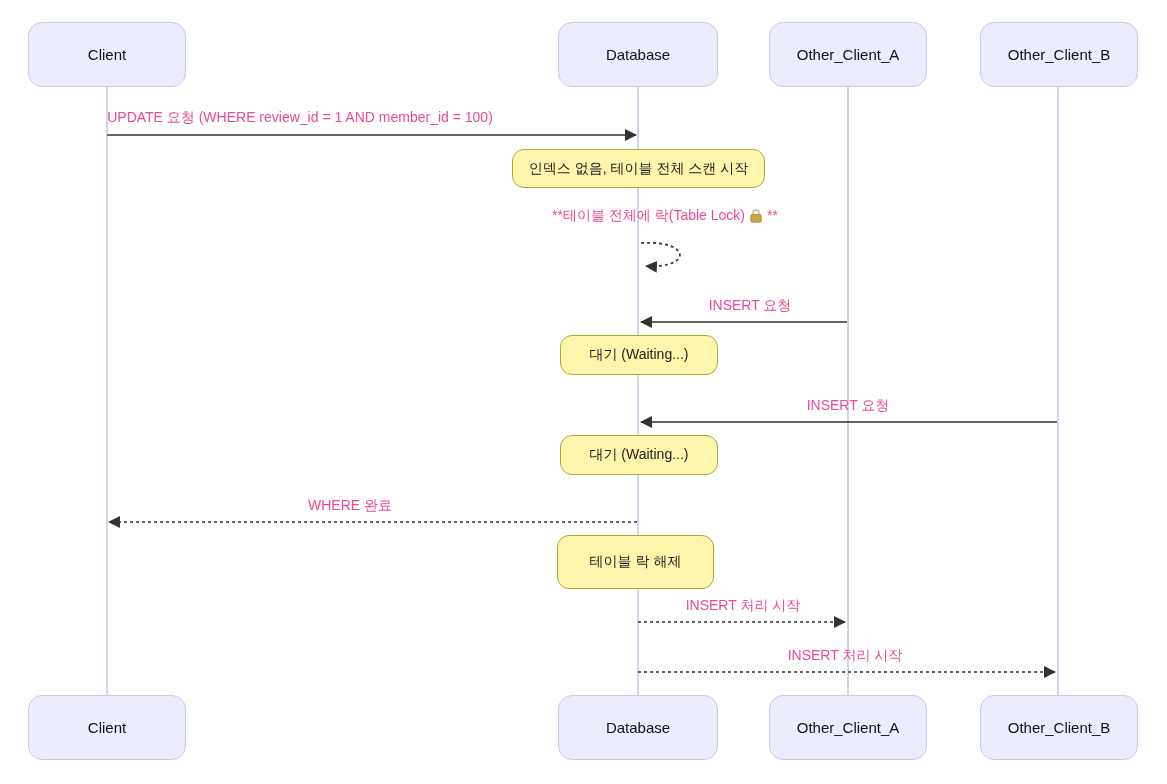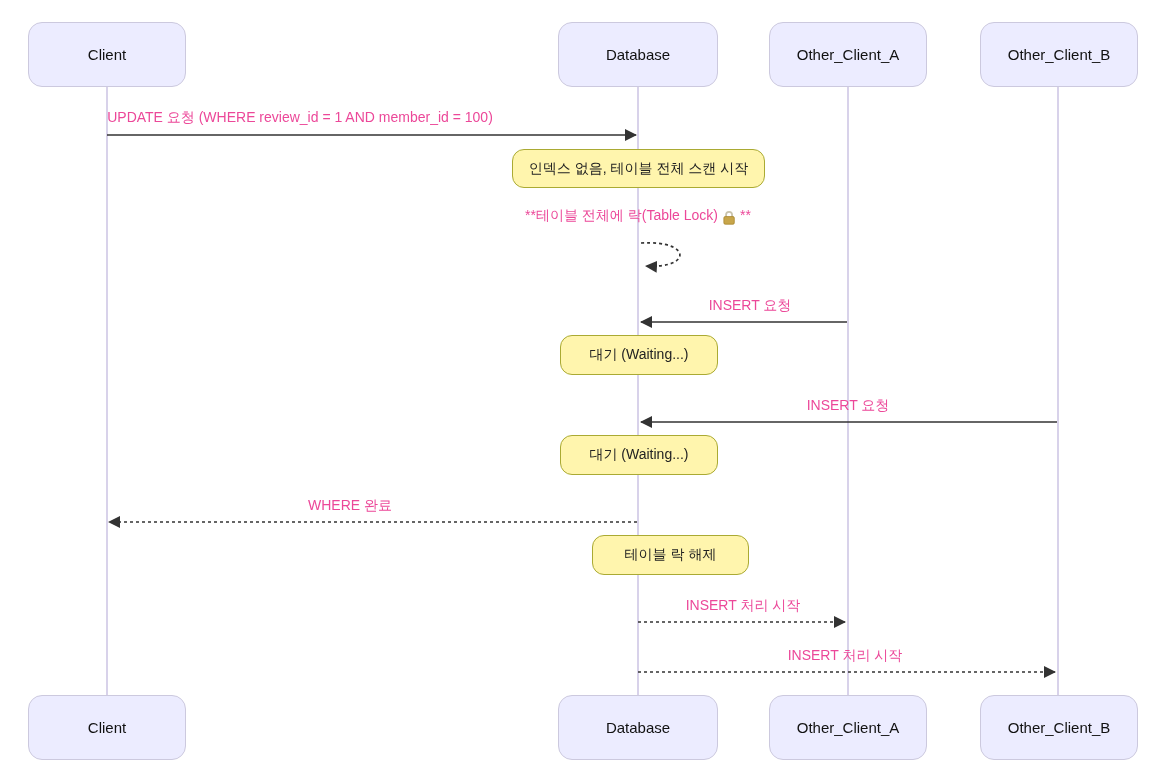--- a/index.html
+++ b/index.html
@@ -15,21 +15,21 @@
   .actor{
     position:absolute; height:65px; box-sizing:border-box;
     background:var(--actor-fill); border:1px solid var(--actor-border); border-radius:14px;
     display:flex; align-items:center; justify-content:center;
     font-size:15px; color:#111;
   }
   .msg-label{
     position:absolute; transform:translateX(-50%); white-space:nowrap;
     font-size:14px; color:#ec4899; line-height:19px;
   }
-  .self-label{display:inline-flex; align-items:flex-end; gap:4px;}
+  .self-label{display:inline-flex; align-items:center; gap:4px;margin-left:27px;}
   .note{
     position:absolute; box-sizing:border-box;
     background:var(--note-fill); border:1px solid var(--note-border); border-radius:12px;
     display:flex; align-items:center; justify-content:center;
     font-size:14px; color:#222; white-space:nowrap;
   }
   svg.arrows{position:absolute; left:0; top:0;}
   .arrow-line{stroke:var(--arrow); stroke-width:1.7; fill:none;}
   .arrow-dotted{stroke-dasharray:3 3;}
 </style>
@@ -101,15 +101,15 @@
 
   <div class="msg-label" style="left:350px; top:496px;">WHERE 완료</div>
 
   <div class="msg-label" style="left:743px; top:596px;">INSERT 처리 시작</div>
 
   <div class="msg-label" style="left:845px; top:646px;">INSERT 처리 시작</div>
 
   <div class="note" style="left:512px; top:149px; width:253px; height:39px;">인덱스 없음, 테이블 전체 스캔 시작</div>
   <div class="note" style="left:560px; top:335px; width:158px; height:40px;">대기 (Waiting...)</div>
   <div class="note" style="left:560px; top:435px; width:158px; height:40px;">대기 (Waiting...)</div>
-  <div class="note" style="left:592px; top:535px; width:157px; height:40px;">테이블 락 해제</div>
+  <div class="note" style="left:557px; top:535px; width:157px; height:54px;">테이블 락 해제</div>
 
 </div>
 
 </body></html>

